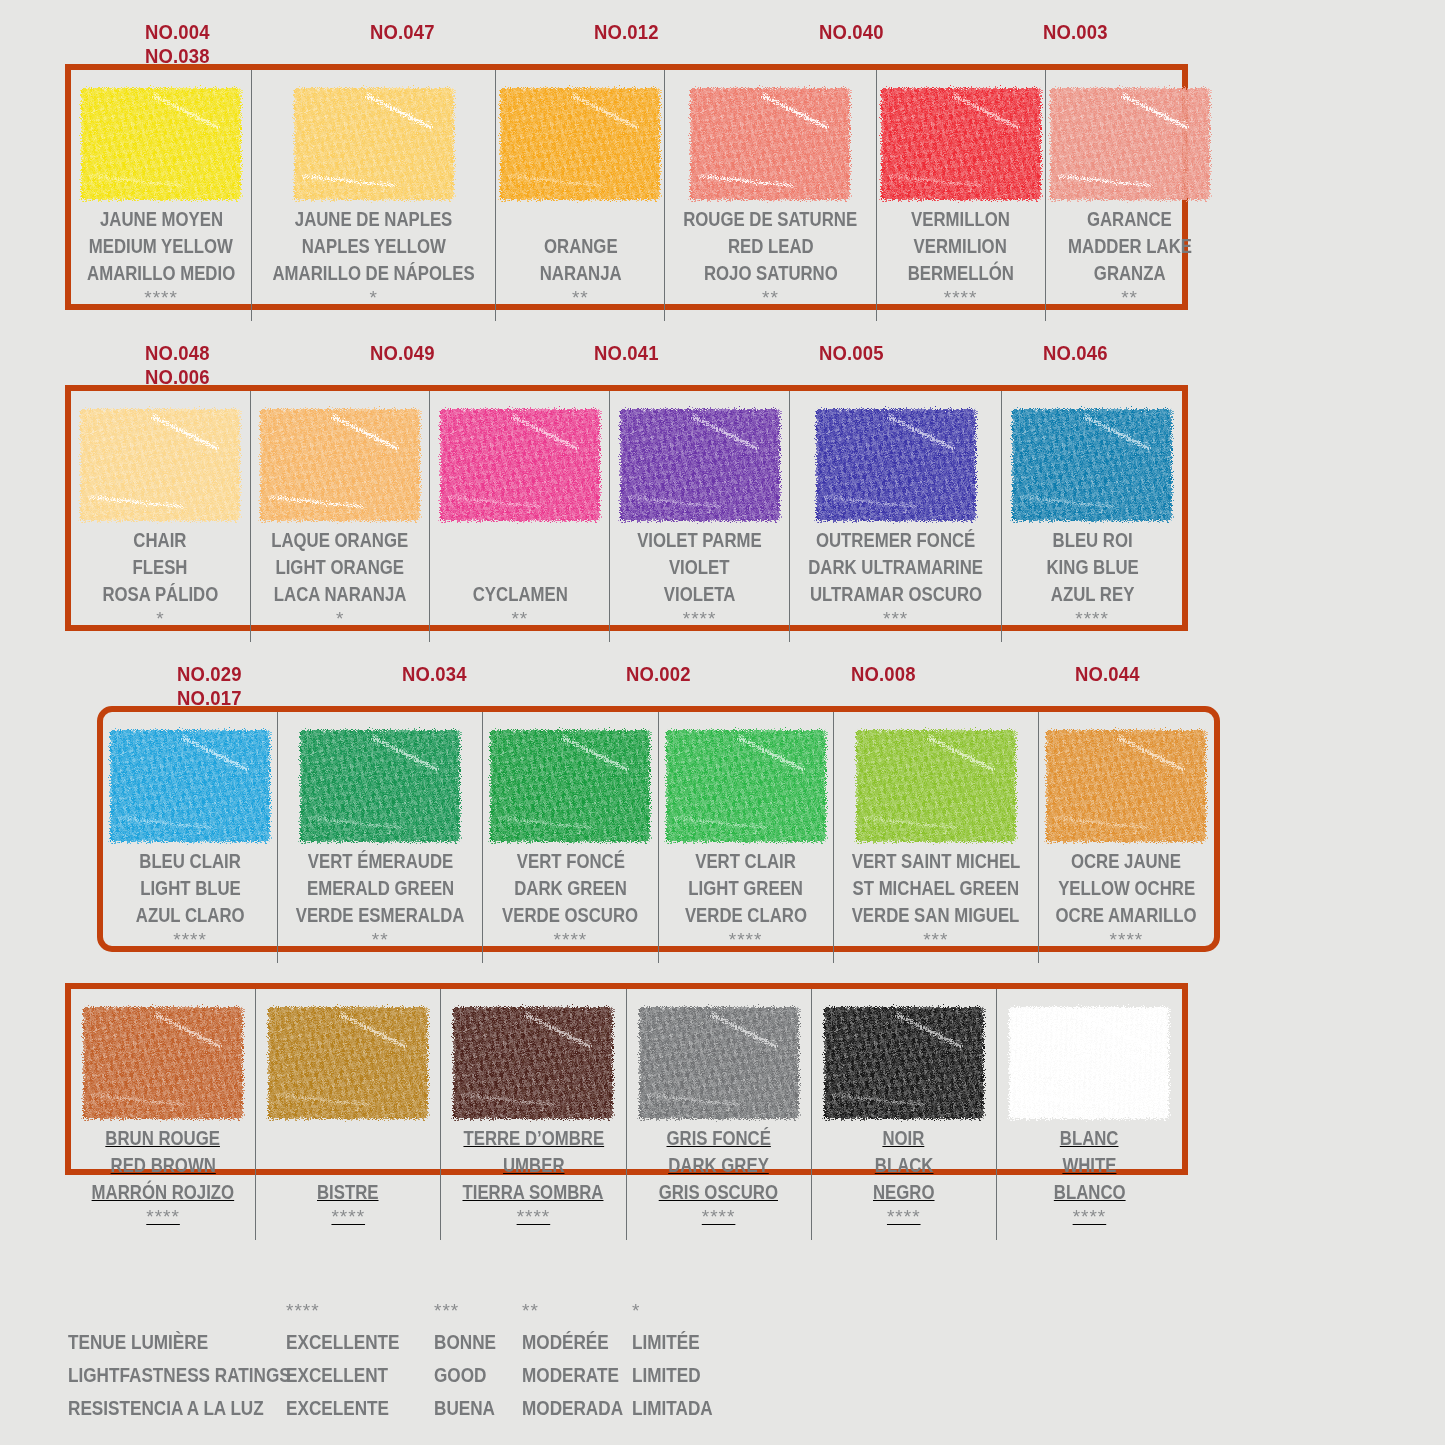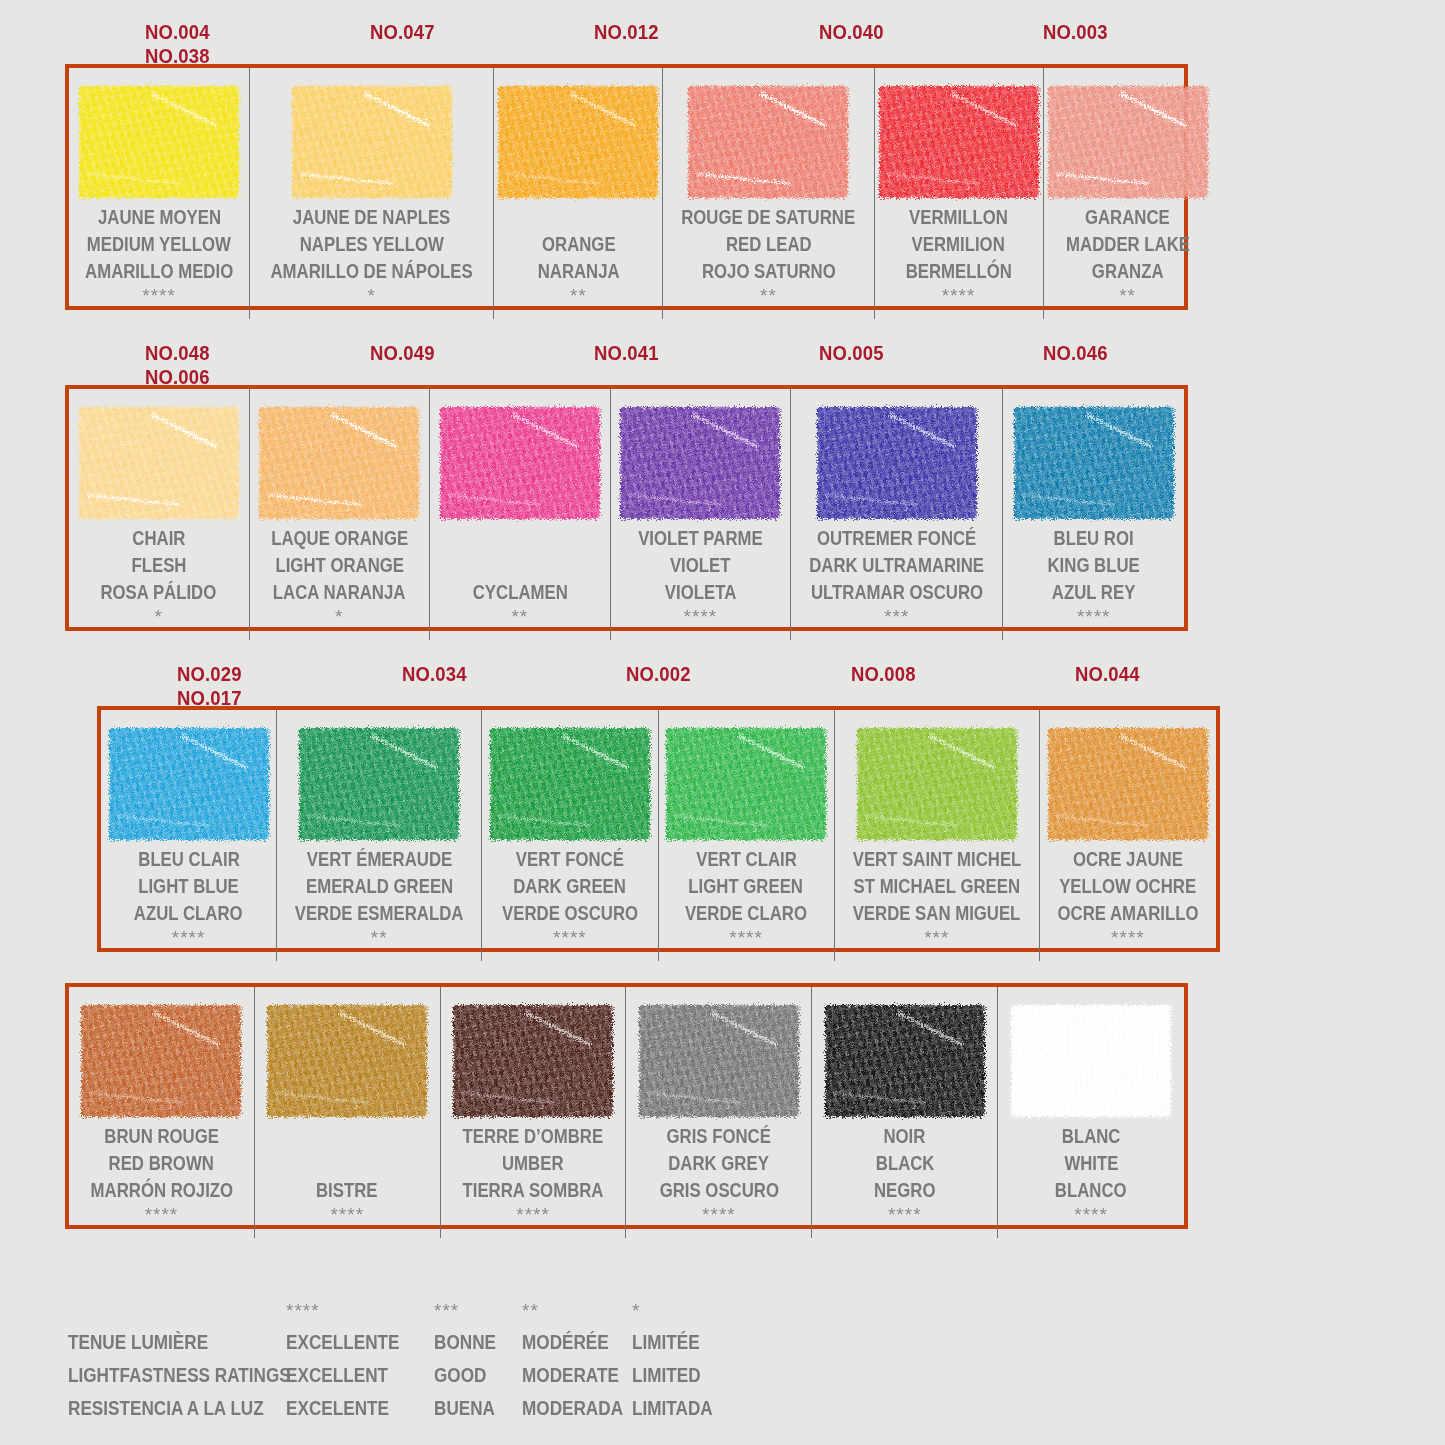--- a/index.html
+++ b/index.html
@@ -28,21 +28,21 @@
     color: #A81A2C;
     font-size: 21px;
     font-weight: bold;
     letter-spacing: 0.2px;
     font-family: "Liberation Sans", sans-serif;
     transform: scaleX(0.88);
   }
   .row-grid {
     display: grid;
     grid-template-columns: repeat(6, 1fr);
-    border: 4px solid #c2410c;
+    border: 6px solid #c2410c;
     background: #E6E6E4;
   }
   .cell {
     position: relative;
     border-right: 1px solid #6E7375;
     display: flex;
     flex-direction: column;
     align-items: center;
     padding: 12px 4px 10px 4px;
   }
@@ -397,21 +397,21 @@
       </div>
       <div class="row-block" style="top: 662px; margin-left: 32px;">
         <div class="row-labels">
           <div class="code">NO.029</div>
           <div class="code">NO.034</div>
           <div class="code">NO.002</div>
           <div class="code">NO.008</div>
           <div class="code">NO.044</div>
           <div class="code">NO.017</div>
         </div>
-        <div class="row-grid" style="height: 246px;">
+        <div class="row-grid" style="height: 246px; border-radius: 15px;">
           <div class="cell">
             <div class="swatch-wrap">
               <div class="swatch">
                 <div class="base" style="background: rgb(29, 162, 220);"></div>
                 <div class="tex"></div>
                 <div class="streak"></div>
                 <div class="streak2"></div>
               </div>
             </div>
             <div class="names">
@@ -497,21 +497,21 @@
             <div class="names">
               <div class="nm">OCRE JAUNE</div>
               <div class="nm">YELLOW OCHRE</div>
               <div class="nm">OCRE AMARILLO</div>
               <div class="stars">****</div>
             </div>
           </div>
         </div>
       </div>
       <div class="row-block" style="top: 983px;">
-        <div class="row-grid" style="height: 246px;">
+        <div class="row-grid" style="height: 192px; text-decoration: underline;">
           <div class="cell">
             <div class="swatch-wrap">
               <div class="swatch">
                 <div class="base" style="background: rgb(193, 96, 42);"></div>
                 <div class="tex"></div>
                 <div class="streak"></div>
                 <div class="streak2"></div>
               </div>
             </div>
             <div class="names">

